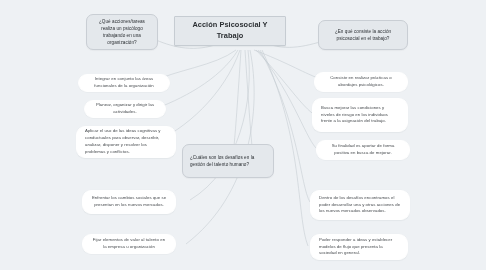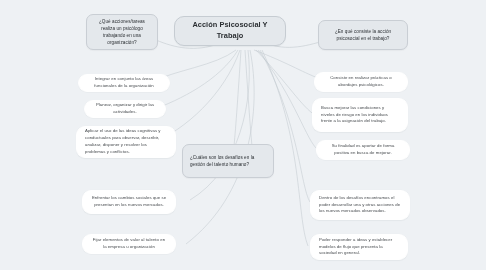--- a/index.html
+++ b/index.html
@@ -33,21 +33,21 @@
     letter-spacing: 0.05px;
   }
   .node .txt {
     display: block;
     width: 100%;
   }
   
   .root {
     background: #e4e8ec;
     border: 1px solid #c6ccd2;
-    border-radius: 10px;
+    border-radius: 1px;
     justify-content: center;
     text-align: center;
     font-weight: bold;
     font-size: 7.4px;
     line-height: 1.45;
     padding: 3px 6px;
     box-shadow: 0 1px 1px rgba(40,50,60,0.05);
   }
   
   .question {

